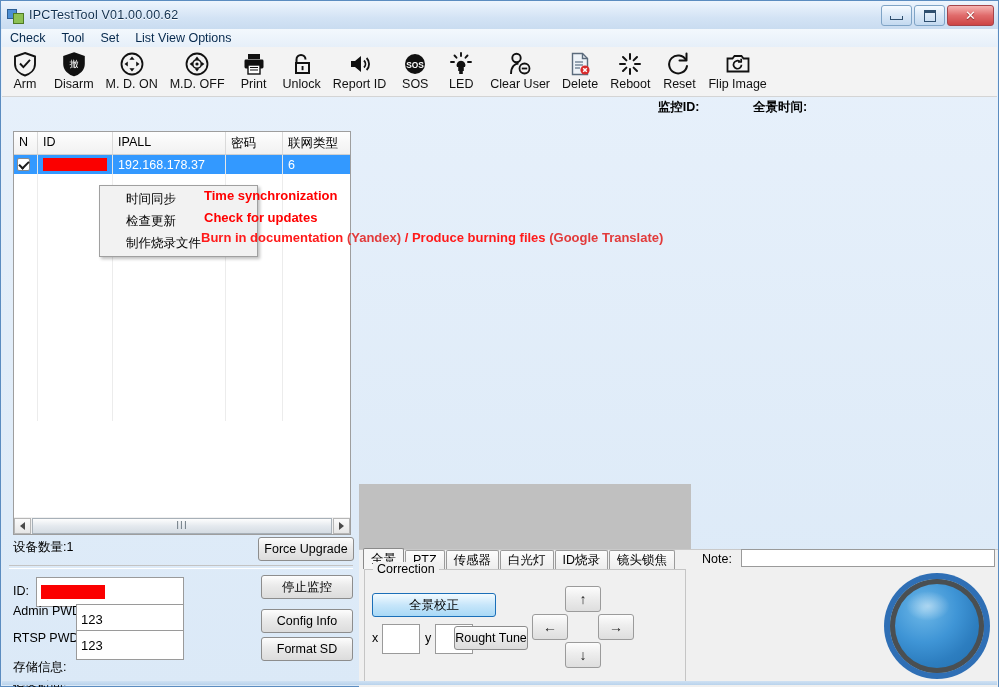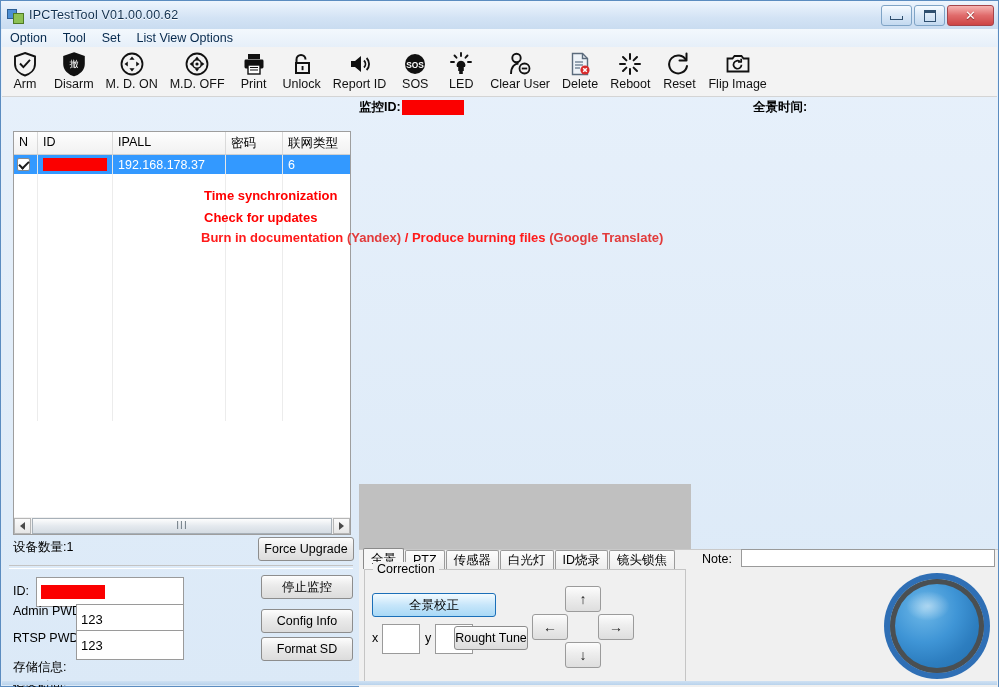--- a/index.html
+++ b/index.html
@@ -105,21 +105,21 @@
   
   #infoForm{position:absolute;left:0;top:470px;width:354px;height:108px;}
   #infoForm .flabel{position:absolute;font-size:12.5px;}
   .tbox{position:absolute;border:1px solid #9a9a9a;background:#fff;box-sizing:border-box;
         font-size:13px;display:flex;align-items:center;padding:14px 4px;}
   .btn3d{position:absolute;border:1px solid #8d8d8d;border-radius:3px;
          background:linear-gradient(#fdfdfd,#eaeaea 45%,#dcdcdc);font-size:12.5px;
          display:flex;align-items:center;justify-content:center;}
 
   
-  #monbar{position:absolute;left:358px;top:98px;width:639px;height:17px;display:flex;align-items:center;}
+  #monbar{position:absolute;left:358px;top:98px;width:639px;height:17px;display:flex;align-items:center;flex-direction:column;}
   #monbar .lb{font-size:12.5px;font-weight:bold;}
   #panobar{position:absolute;left:752px;top:98px;font-size:12.5px;font-weight:bold;}
 
   #video{position:absolute;left:358px;top:115px;width:639px;height:367px;overflow:hidden;background:#0b0b0b;}
   .vlayer{position:absolute;inset:0;}
   #vgrad1{background:
       radial-gradient(120% 90% at 92% 12%, #e9ecec 0%, #cfd3d3 26%, #8d9192 45%, #3a3b3b 66%, #151616 86%, #0a0a0a 100%);}
   #vwall{position:absolute;left:330px;top:-20px;width:420px;height:420px;
       background:linear-gradient(105deg,#f4f5f4 0%,#eceeed 42%,#dfe4e3 70%,#cfd6d5 100%);
       transform:skewY(-7deg) rotate(2deg);}
@@ -211,21 +211,21 @@
       <div class="wbtn">
           <span class="wb-max"></span>
         </div>
       <div class="wbtn close">
           <span class="wb-x">✕</span>
         </div>
     </div>
   </div>
 
   <div id="menubar">
-    <div class="mi">Option</div>
+    <div class="mi">Check</div>
     <div class="mi">Tool</div>
     <div class="mi">Set</div>
     <div class="mi">List View Options</div>
   </div>
 
   <div id="toolbar">
 
     <div class="tbtn">
       <span class="ic">
         <svg width="26" height="26" viewBox="0 0 26 26">
@@ -535,20 +535,25 @@
 
   </div>
 
   <div id="monbar">
     <span class="lb">监控ID:</span>
     <span class="redact" style="width:62px;height:15px;margin-left:1px"></span>
   </div>
   <div id="panobar">全景时间:</div>
 
 
+  <div id="ctxmenu">
+    <div class="row">时间同步</div>
+    <div class="row">检查更新</div>
+    <div class="row">制作烧录文件</div>
+  </div>
 
   <div class="ctx-en" style="left:203px;top:187px;color:#ff0000">Time synchronization</div>
   <div class="ctx-en" style="left:203px;top:209px;color:#ff0000">Check for updates</div>
   <div id="anno">
     <span>Burn in documentation</span>
     <span class="dim">(Yandex)</span>
     <span>/ Produce burning files</span>
     <span class="dim">(Google Translate)</span>
   </div>
 

